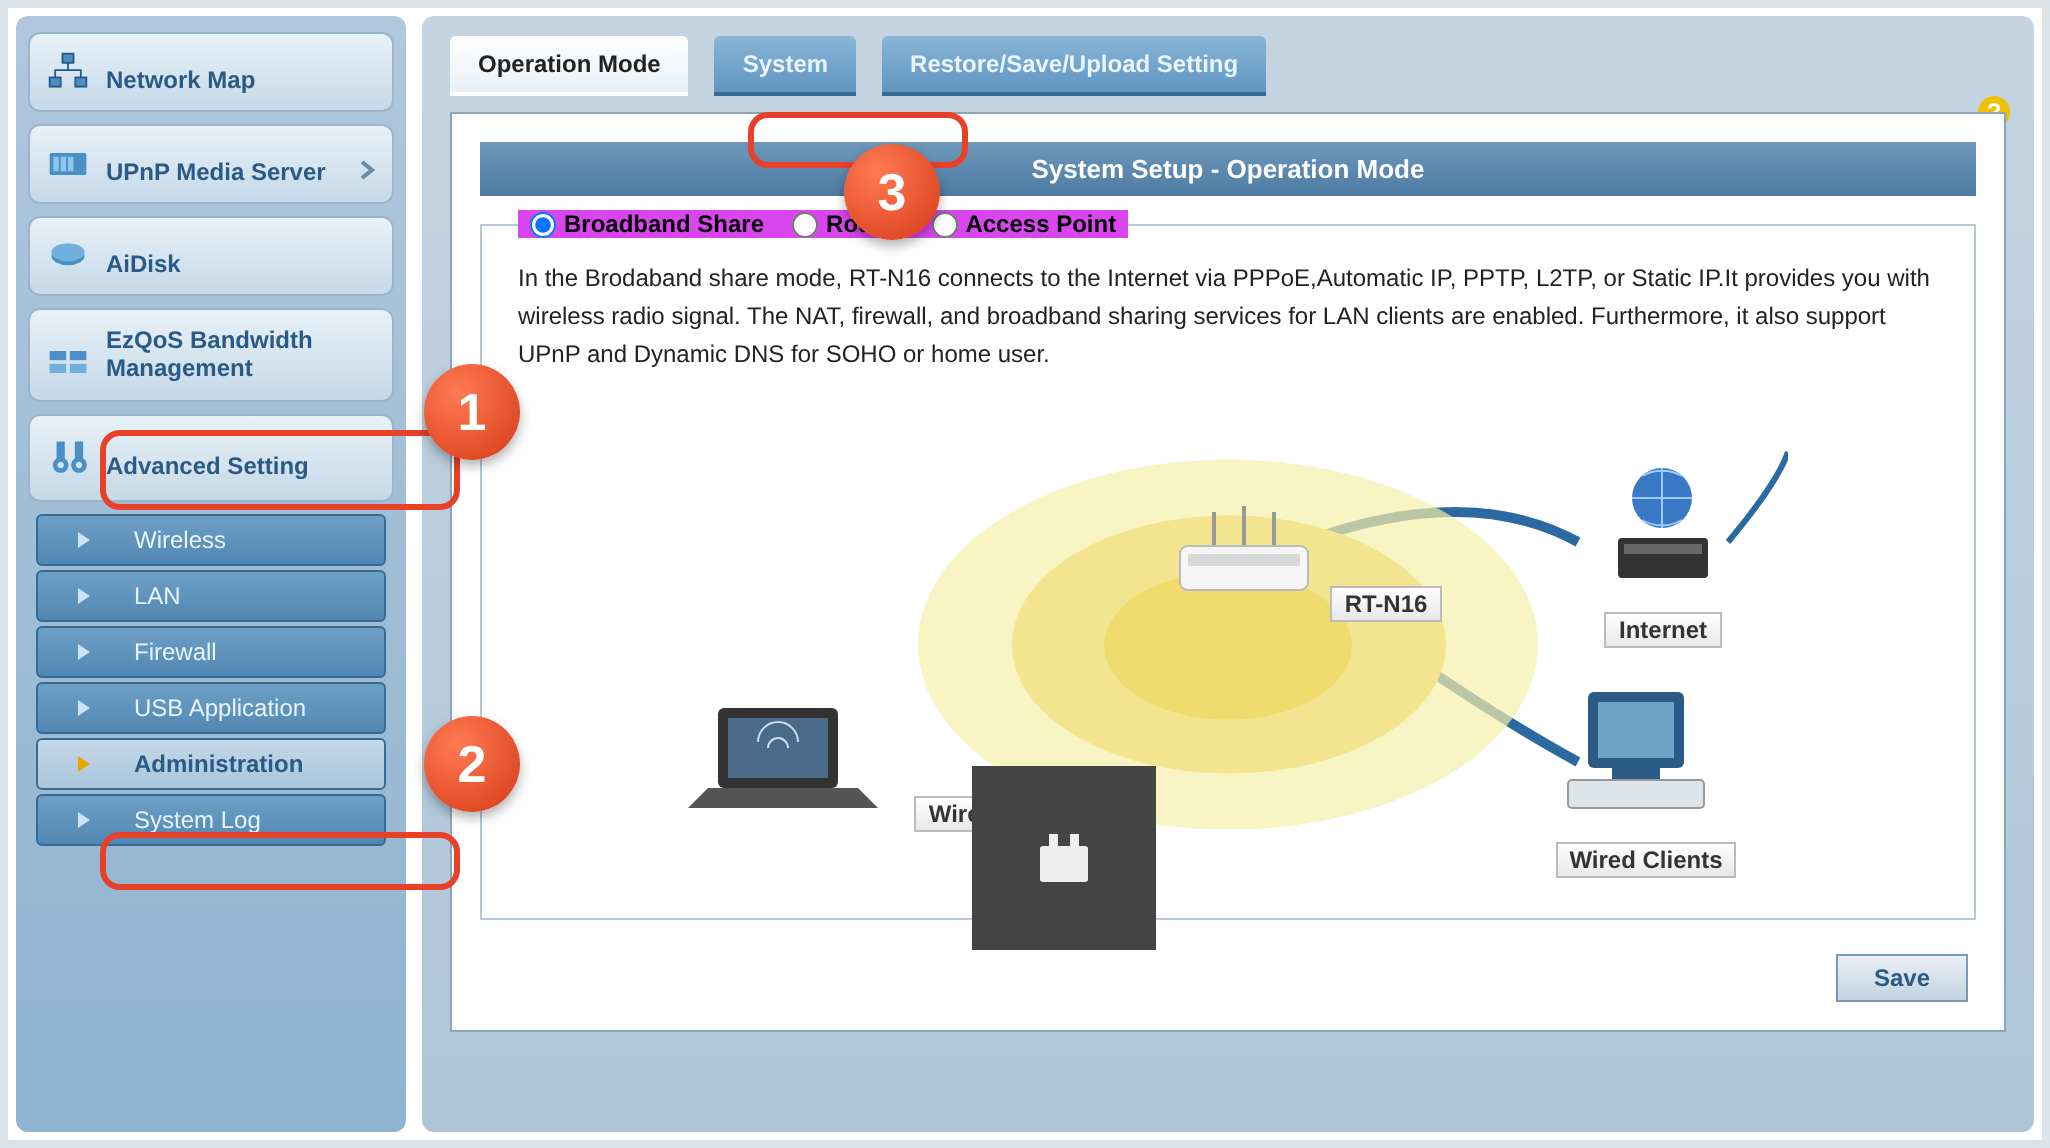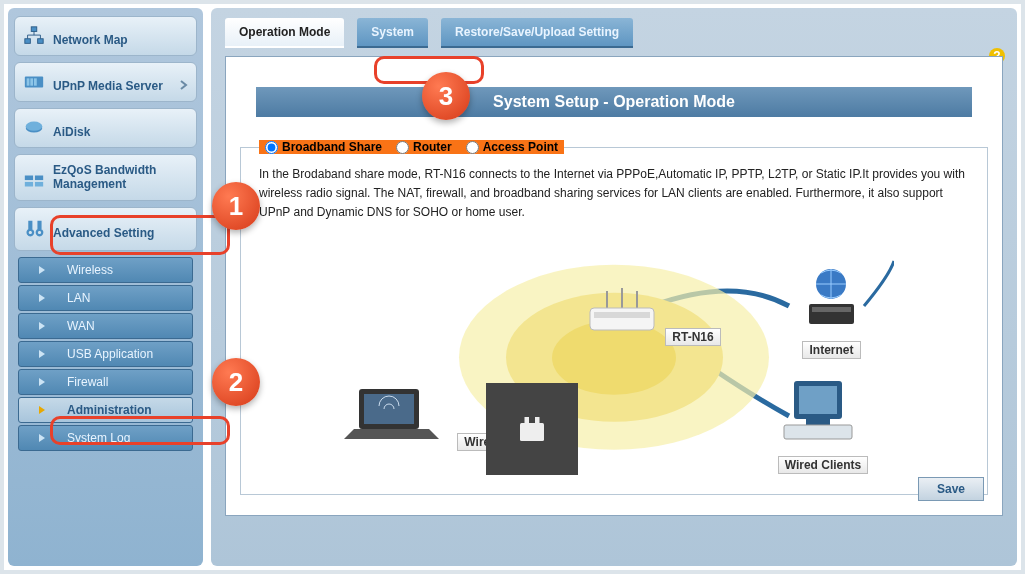--- a/index.html
+++ b/index.html
@@ -94,34 +94,34 @@
   background: #fff;
   border: 1px solid #8aa5be;
   min-height: 460px;
   position: relative;
 }
 .title-bar {
   background: linear-gradient(180deg, #6f98bb 0%, #4d7ba3 100%);
   color: #fff;
   font-weight: bold;
   padding: 6px 10px;
-  margin: 30px;
+  margin: 14px;
   text-align: center;
-  font-size: 16px;
+  font-size: 13px;
 }
 .fieldset {
   margin: 0 14px 14px 14px;
   border: 1px solid #b8c8d6;
   padding: 14px 18px 18px 18px;
   position: relative;
 }
 .legend {
   position: relative;
   top: -22px;
-  background: #f97316;
+  background: #d946ef;
   padding: 0 6px;
   font-weight: bold;
   display: inline-flex;
   gap: 14px;
   font-size: 12px;
 }
 .legend label { display: inline-flex; align-items: center; gap: 4px; cursor: pointer; }
 .desc { margin-top: -14px; line-height: 1.6; color: #222; font-size: 12px;}
 .diagram { margin: 24px auto 0; position: relative; height: 230px; width: 560px; }
 .halo { position:absolute; left:50%; top:50%; transform:translate(-50%,-52%); width:310px; height:185px; }
@@ -213,29 +213,25 @@
   <div class="side-sub">
           <span class="tri"></span>
           <span>Wireless</span>
         </div>
   <div class="side-sub">
           <span class="tri"></span>
           <span>LAN</span>
         </div>
   <div class="side-sub">
           <span class="tri"></span>
-          <span>WAN</span>
+          <span>Firewall</span>
         </div>
   <div class="side-sub">
           <span class="tri"></span>
           <span>USB Application</span>
-        </div>
-  <div class="side-sub">
-          <span class="tri"></span>
-          <span>Firewall</span>
         </div>
   <div class="side-sub active">
           <span class="tri"></span>
           <span>Administration</span>
         </div>
   <div class="side-sub">
           <span class="tri"></span>
           <span>System Log</span>
         </div>
 </div>

